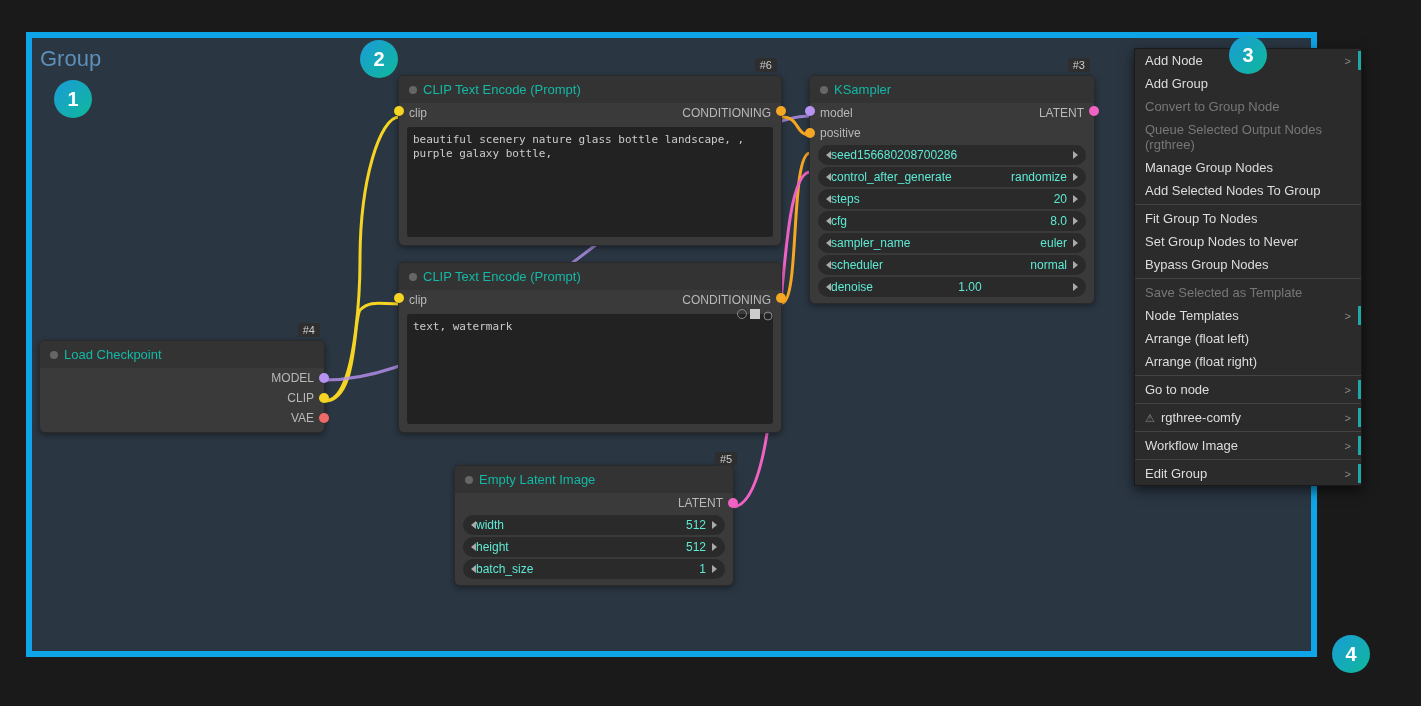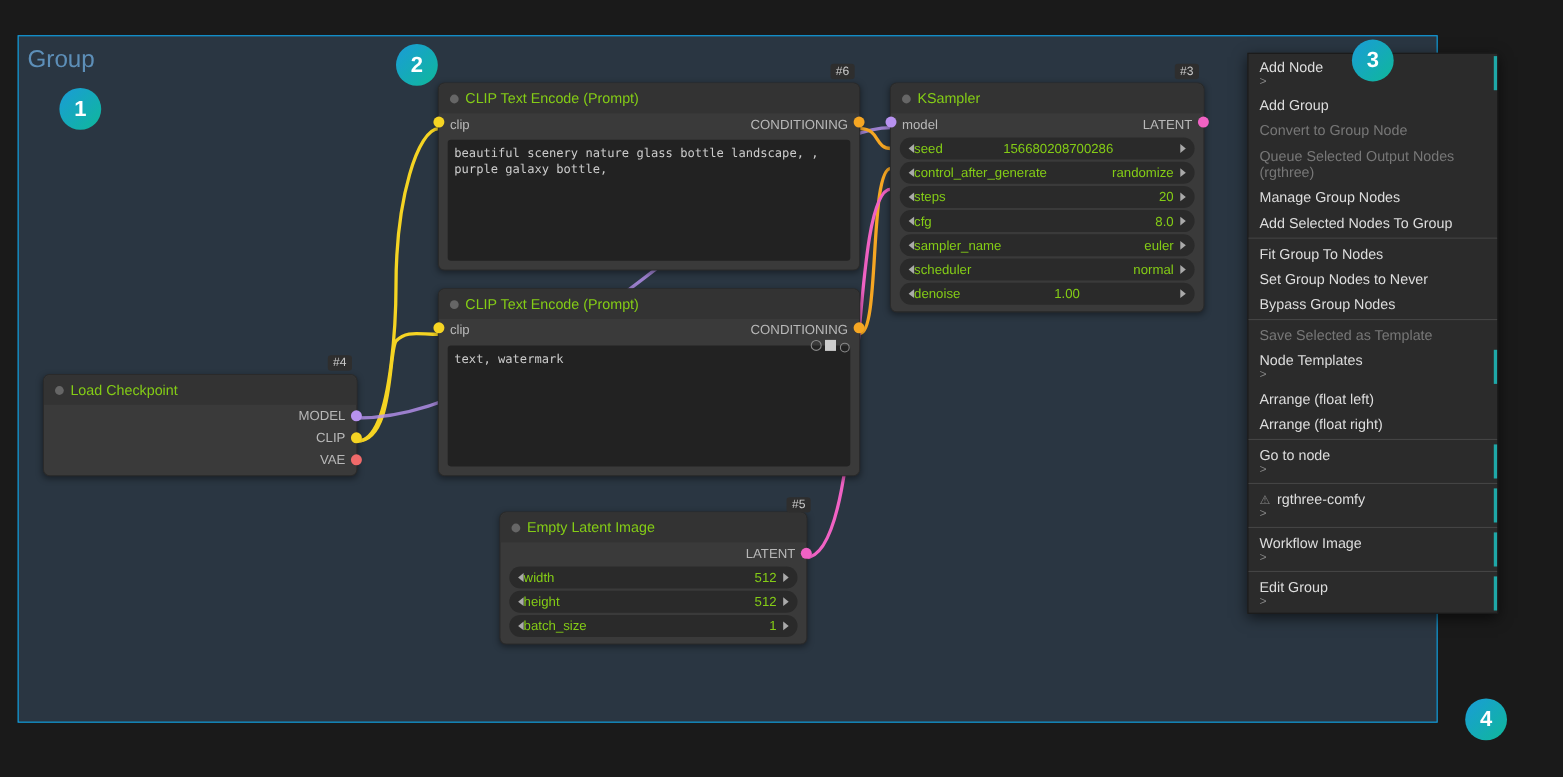--- a/index.html
+++ b/index.html
@@ -8,25 +8,25 @@
     height: 706px;
     background: #1a1a1a;
     font-family: Arial, sans-serif;
     font-size: 13px;
     color: #b8b8b8;
     overflow: hidden;
     position: relative;
   }
   .group-box {
     position: absolute;
-    left: 16px;
+    left: 26px;
     top: 32px;
     width: 1291px;
     height: 625px;
-    border: 1px solid #0ea5e9;
+    border: 6px solid #0ea5e9;
     background: #2a3642;
   }
   .group-title {
     position: absolute;
     left: 8px;
     top: 8px;
     font-size: 22px;
     color: #5d8fb8;
   }
   .node {
@@ -38,21 +38,21 @@
   }
   .node-header {
     padding: 6px 10px;
     background: #333;
     border-radius: 6px 6px 0 0;
     display: flex;
     align-items: center;
     gap: 6px;
   }
   .node-dot { width: 8px; height: 8px; border-radius: 50%; background: #666; }
-  .node-title { color: #84cc16; font-size: 13px; }
+  .node-title { color: #14b8a6; font-size: 13px; }
   .node-id {
     position: absolute;
     top: -18px;
     right: 4px;
     background: #2e2e2e;
     color: #ccc;
     font-size: 11px;
     padding: 1px 5px;
     border-radius: 3px;
   }
@@ -76,21 +76,21 @@
   .port-dot.right { right: -5px; }
   .widget {
     margin: 2px 8px;
     background: #2a2a2a;
     border-radius: 10px;
     padding: 3px 8px;
     display: flex;
     justify-content: space-between;
     align-items: center;
     font-size: 12px;
-    color: #84cc16;
+    color: #5eead4;
   }
   .widget .arrow { width:0;height:0;border-top:4px solid transparent;border-bottom:4px solid transparent; }
   .widget .arrow.left { border-right: 5px solid #aaa; }
   .widget .arrow.right { border-left: 5px solid #aaa; }
   .textarea {
     margin: 4px 8px;
     background: #222;
     color: #ccc;
     font-family: monospace;
     font-size: 11px;
@@ -107,24 +107,23 @@
     border: 1px solid #1a1a1a;
     box-shadow: 0 4px 12px rgba(0,0,0,0.6);
     z-index: 100;
   }
   .menu-item {
     padding: 4px 10px;
     color: #ddd;
     font-size: 13px;
     display: flex;
     justify-content: space-between;
-    align-items: flex-start;
+    align-items: center;
     position: relative;
     cursor: default;
-    flex-direction: column;
   }
   .menu-item.disabled { color: #777; }
   .menu-sep { height: 1px; background: #444; margin: 2px 0; }
   .menu-arrow { color: #888; font-size: 11px; }
   .menu-accent { width: 3px; background: #1fa8a8; position: absolute; right: 0; top: 2px; bottom: 2px; }
   .step-badge {
     position: absolute;
     width: 38px;
     height: 38px;
     border-radius: 50%;
@@ -252,24 +251,28 @@
 <div class="node" style="left:809px; top:75px; width:286px;">
   <div class="node-id">#3</div>
   <div class="node-header">
     <span class="node-dot"></span>
     <span class="node-title">KSampler</span>
   </div>
   <div class="port-row split">
     <span style="position:relative"><span class="port-dot left" style="background:#b892f0;left:-15px"></span><span>model</span></span>
     <span style="position:relative"><span>LATENT</span><span class="port-dot right" style="background:#f062c4;right:-15px"></span></span>
   </div>
+  <div class="port-row">
+      <span class="port-dot left" style="background:#f5a623"></span>
+      <span>positive</span>
+    </div>
   <div class="widget">
       <span class="arrow left"></span>
       <span>seed</span>
-      <span style="flex:1;text-align:center">156680208700286</span>
+      <span style="flex:1;text-align:left">156680208700286</span>
       <span class="arrow right" style="margin-left:6px"></span>
     </div>
   <div class="widget">
       <span class="arrow left"></span>
       <span>control_after_generate</span>
       <span style="flex:1;text-align:right">randomize</span>
       <span class="arrow right" style="margin-left:6px"></span>
     </div>
   <div class="widget">
       <span class="arrow left"></span>

